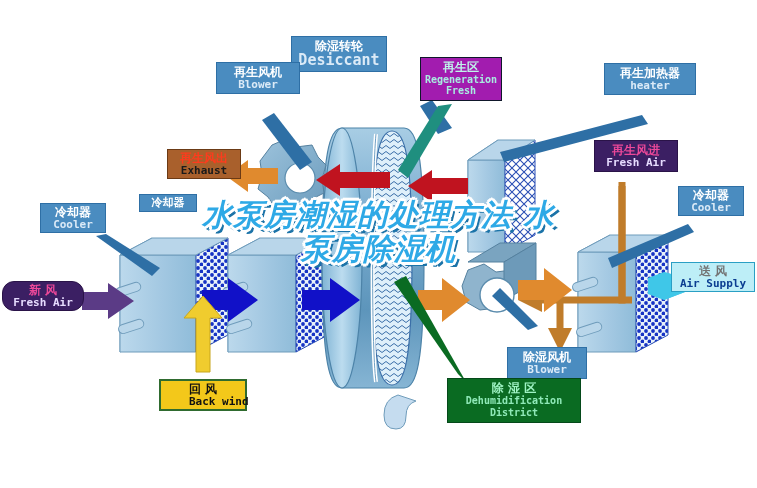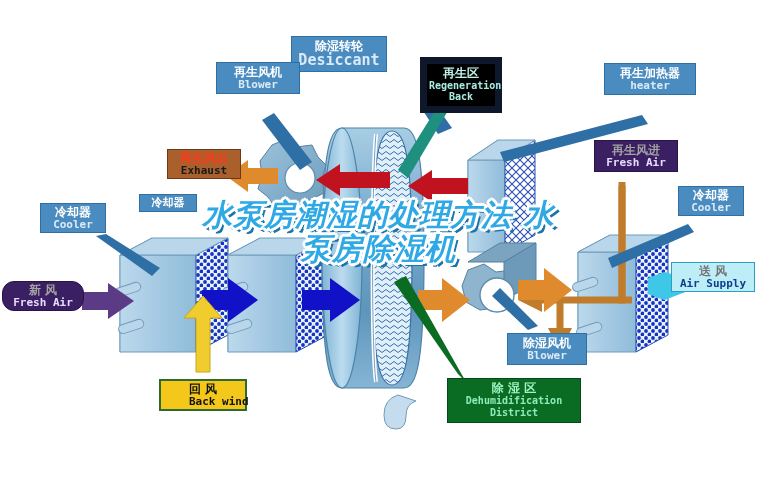--- a/index.html
+++ b/index.html
@@ -11,27 +11,27 @@
        white-space:nowrap;}
   .lbl .cn{display:block;font-family:"DejaVu Sans","Liberation Sans",sans-serif;font-weight:bold;}
   .lbl .en{display:block;font-family:"DejaVu Sans Mono","Liberation Mono",monospace;font-weight:bold;}
 
   
   .lbl-blue{background:#4a8cc0;border:1px solid #2e6fa5;color:#eaf4ff;}
   .lbl-blue .cn{color:#ffffff;}
   .lbl-blue .en{color:#dbeaf7;}
 
   
-  .lbl-teal{background:#000000;border:7px solid #0f172a;}
+  .lbl-teal{background:#a21caf;border:1px solid #0f172a;}
   .lbl-teal .cn{color:#bff3ea;}
   .lbl-teal .en{color:#a8ebe0;}
 
   
   .lbl-purple{background:#3b1f63;border:1px solid #2a1348;}
-  .lbl-purple .cn{color:#a3a3a3;}
+  .lbl-purple .cn{color:#ec4899;}
   .lbl-purple .en{color:#e7dcff;}
 
   
   .lbl-brown{background:#a9602c;border:1px solid #6b3a15;}
   .lbl-brown .cn{color:#ff3b1d;}
   .lbl-brown .en{color:#1a1a1a;}
 
   
   .lbl-dgreen{background:#0a6b22;border:1px solid #05491a;}
   .lbl-dgreen .cn{color:#9ff3c4;}
@@ -246,21 +246,21 @@
     <span class="en" style="font-size:15px;">Desiccant</span>
   </div>
 
   <div class="lbl lbl-blue" style="left:216px;top:62px;width:84px;padding:3px 0;font-size:12px;">
     <span class="cn">再生风机</span>
     <span class="en" style="font-size:11px;">Blower</span>
   </div>
 
   <div class="lbl lbl-teal" style="left:420px;top:57px;width:82px;padding:3px 2px;font-size:12px;">
     <span class="cn">再生区</span>
-    <span class="en" style="font-size:10px;white-space:normal;line-height:1.15;">Regeneration Back</span>
+    <span class="en" style="font-size:10px;white-space:normal;line-height:1.15;">Regeneration Fresh</span>
   </div>
 
   <div class="lbl lbl-blue" style="left:604px;top:63px;width:92px;padding:3px 0;font-size:12px;">
     <span class="cn">再生加热器</span>
     <span class="en" style="font-size:11px;">heater</span>
   </div>
 
   <div class="lbl lbl-purple" style="left:594px;top:140px;width:84px;padding:3px 0;font-size:12px;">
     <span class="cn">再生风进</span>
     <span class="en" style="font-size:11px;">Fresh Air</span>
@@ -288,21 +288,21 @@
   <div class="lbl lbl-purple" style="left:2px;top:281px;width:82px;padding:2px 0;font-size:12px;border-radius:12px;">
     <span class="cn">新    风</span>
     <span class="en" style="font-size:11px;">Fresh Air</span>
   </div>
 
   <div class="lbl lbl-yellow" style="left:159px;top:379px;width:88px;padding:2px 0;font-size:12px;">
     <span class="cn">回    风</span>
     <span class="en" style="font-size:11px;padding-left:28px;">Back wind</span>
   </div>
 
-  <div class="lbl lbl-blue" style="left:507px;top:333px;width:80px;padding:3px 0;font-size:12px;">
+  <div class="lbl lbl-blue" style="left:507px;top:347px;width:80px;padding:3px 0;font-size:12px;">
     <span class="cn">除湿风机</span>
     <span class="en" style="font-size:11px;">Blower</span>
   </div>
 
   <div class="lbl lbl-dgreen" style="left:447px;top:378px;width:134px;padding:3px 0;font-size:12px;">
     <span class="cn">除  湿  区</span>
     <span class="en" style="font-size:10px;white-space:pre-line;line-height:1.2;">Dehumidification
 District</span>
   </div>
 

